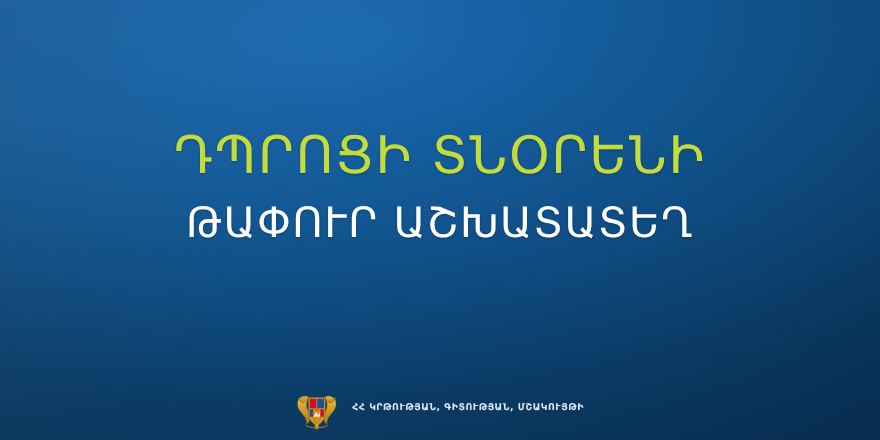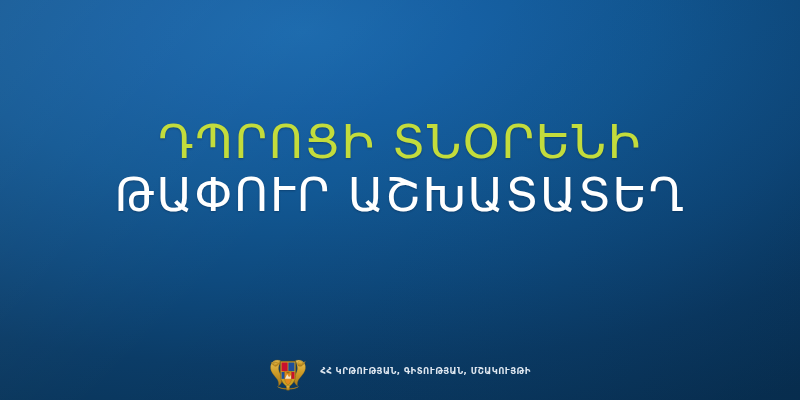--- a/index.html
+++ b/index.html
@@ -46,25 +46,25 @@
   .headline-line {
     display: block;
     line-height: 1.0;
     letter-spacing: 0.035em;
     white-space: nowrap;
   }
   .headline-primary {
     font-size: 47px;
     font-weight: 400;
     color: #c3dc3c;
-    margin-bottom: 6px;
+    margin-bottom: 18px;
     text-shadow: 0 1px 2px rgba(0,20,45,0.30);
   }
   .headline-secondary {
-    font-size: 47px;
+    font-size: 38px;
     font-weight: 400;
     color: #ffffff;
     text-shadow: 0 1px 2px rgba(0,20,45,0.30);
   }
 
   .footer {
     position: absolute;
     left: 0;
     right: 0;
     bottom: 8px;

